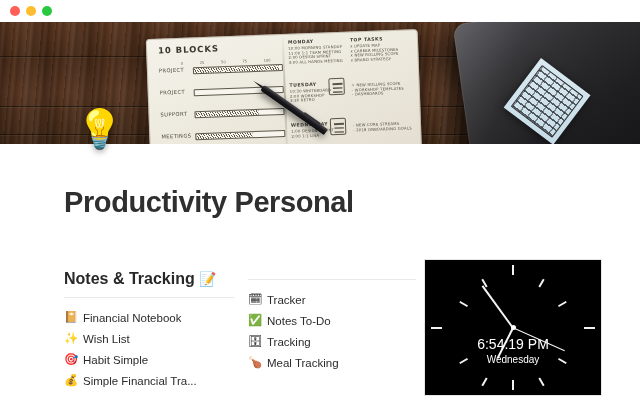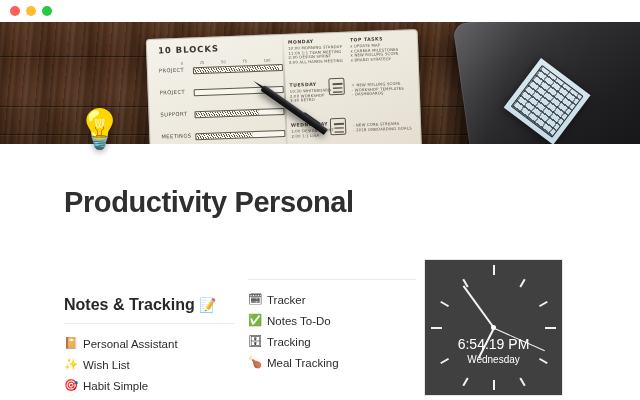--- a/index.html
+++ b/index.html
@@ -167,21 +167,20 @@
   .col{
     position:absolute; top:0;
   }
   .col-notes{ left:0;   width:170px; }
   .col-org{   left:184px; width:168px; }
 
   .sec-head{
     font-size:16px; font-weight:700; color:#282828;
     display:flex; align-items:center; gap:5px;
     white-space:nowrap;
-    margin-top:26px;
   }
   .sec-emoji{ font-size:14px; line-height:1; }
   .sec-rule{
     margin-top:9px; height:1px; width:100%;
     background:#e9e9e9;
   }
   .link-list{ margin-top:9px; list-style:none; }
   .link-list li{
     display:flex; align-items:center; gap:6px;
     height:21px;
@@ -190,22 +189,22 @@
   .li-text{
     font-size:11.5px; color:#2b2b2b;
     text-decoration:underline; text-decoration-color:#cfcfcf;
     text-underline-offset:2px;
     white-space:nowrap; overflow:hidden; text-overflow:ellipsis;
   }
 
   
   .clock{
     position:absolute; left:425px; top:260px;
-    width:137px; height:135px;
-    background:#404040;
+    width:176px; height:135px;
+    background:#000000;
     box-shadow:0 0 0 1px #e6e6e6;
     overflow:hidden;
   }
   .tick{ position:absolute; background:#f2f2f2; }
   .hand{ position:absolute; background:#f4f4f4; transform-origin:bottom center; }
   .pivot{
     position:absolute; width:5px; height:5px; border-radius:50%;
     background:#ffffff; left:50%; top:50%; margin:-2.5px 0 0 -2.5px; z-index:4;
   }
   .clock-time{
@@ -332,32 +331,33 @@
 
   <div class="col col-notes">
     <div class="sec-head">
       <span>Notes &amp; Tracking</span>
       <span class="sec-emoji">📝</span>
     </div>
     <div class="sec-rule"></div>
     <ul class="link-list">
       <li>
         <span class="li-emoji">📔</span>
-        <span class="li-text">Personal Assistant</span>
+        <span class="li-text">Financial Notebook</span>
       </li>
       <li>
         <span class="li-emoji">✨</span>
         <span class="li-text">Wish List</span>
       </li>
       <li>
         <span class="li-emoji">🎯</span>
         <span class="li-text">Habit Simple</span>
       </li>
       <li>
         <span class="li-emoji">💰</span>
+        <span class="li-text">Simple Financial Tra...</span>
       </li>
     </ul>
   </div>
 
   <div class="col col-org">
     <div class="sec-rule"></div>
     <ul class="link-list">
       <li>
         <span class="li-emoji">🗓</span>
         <span class="li-text">Tracker</span>

